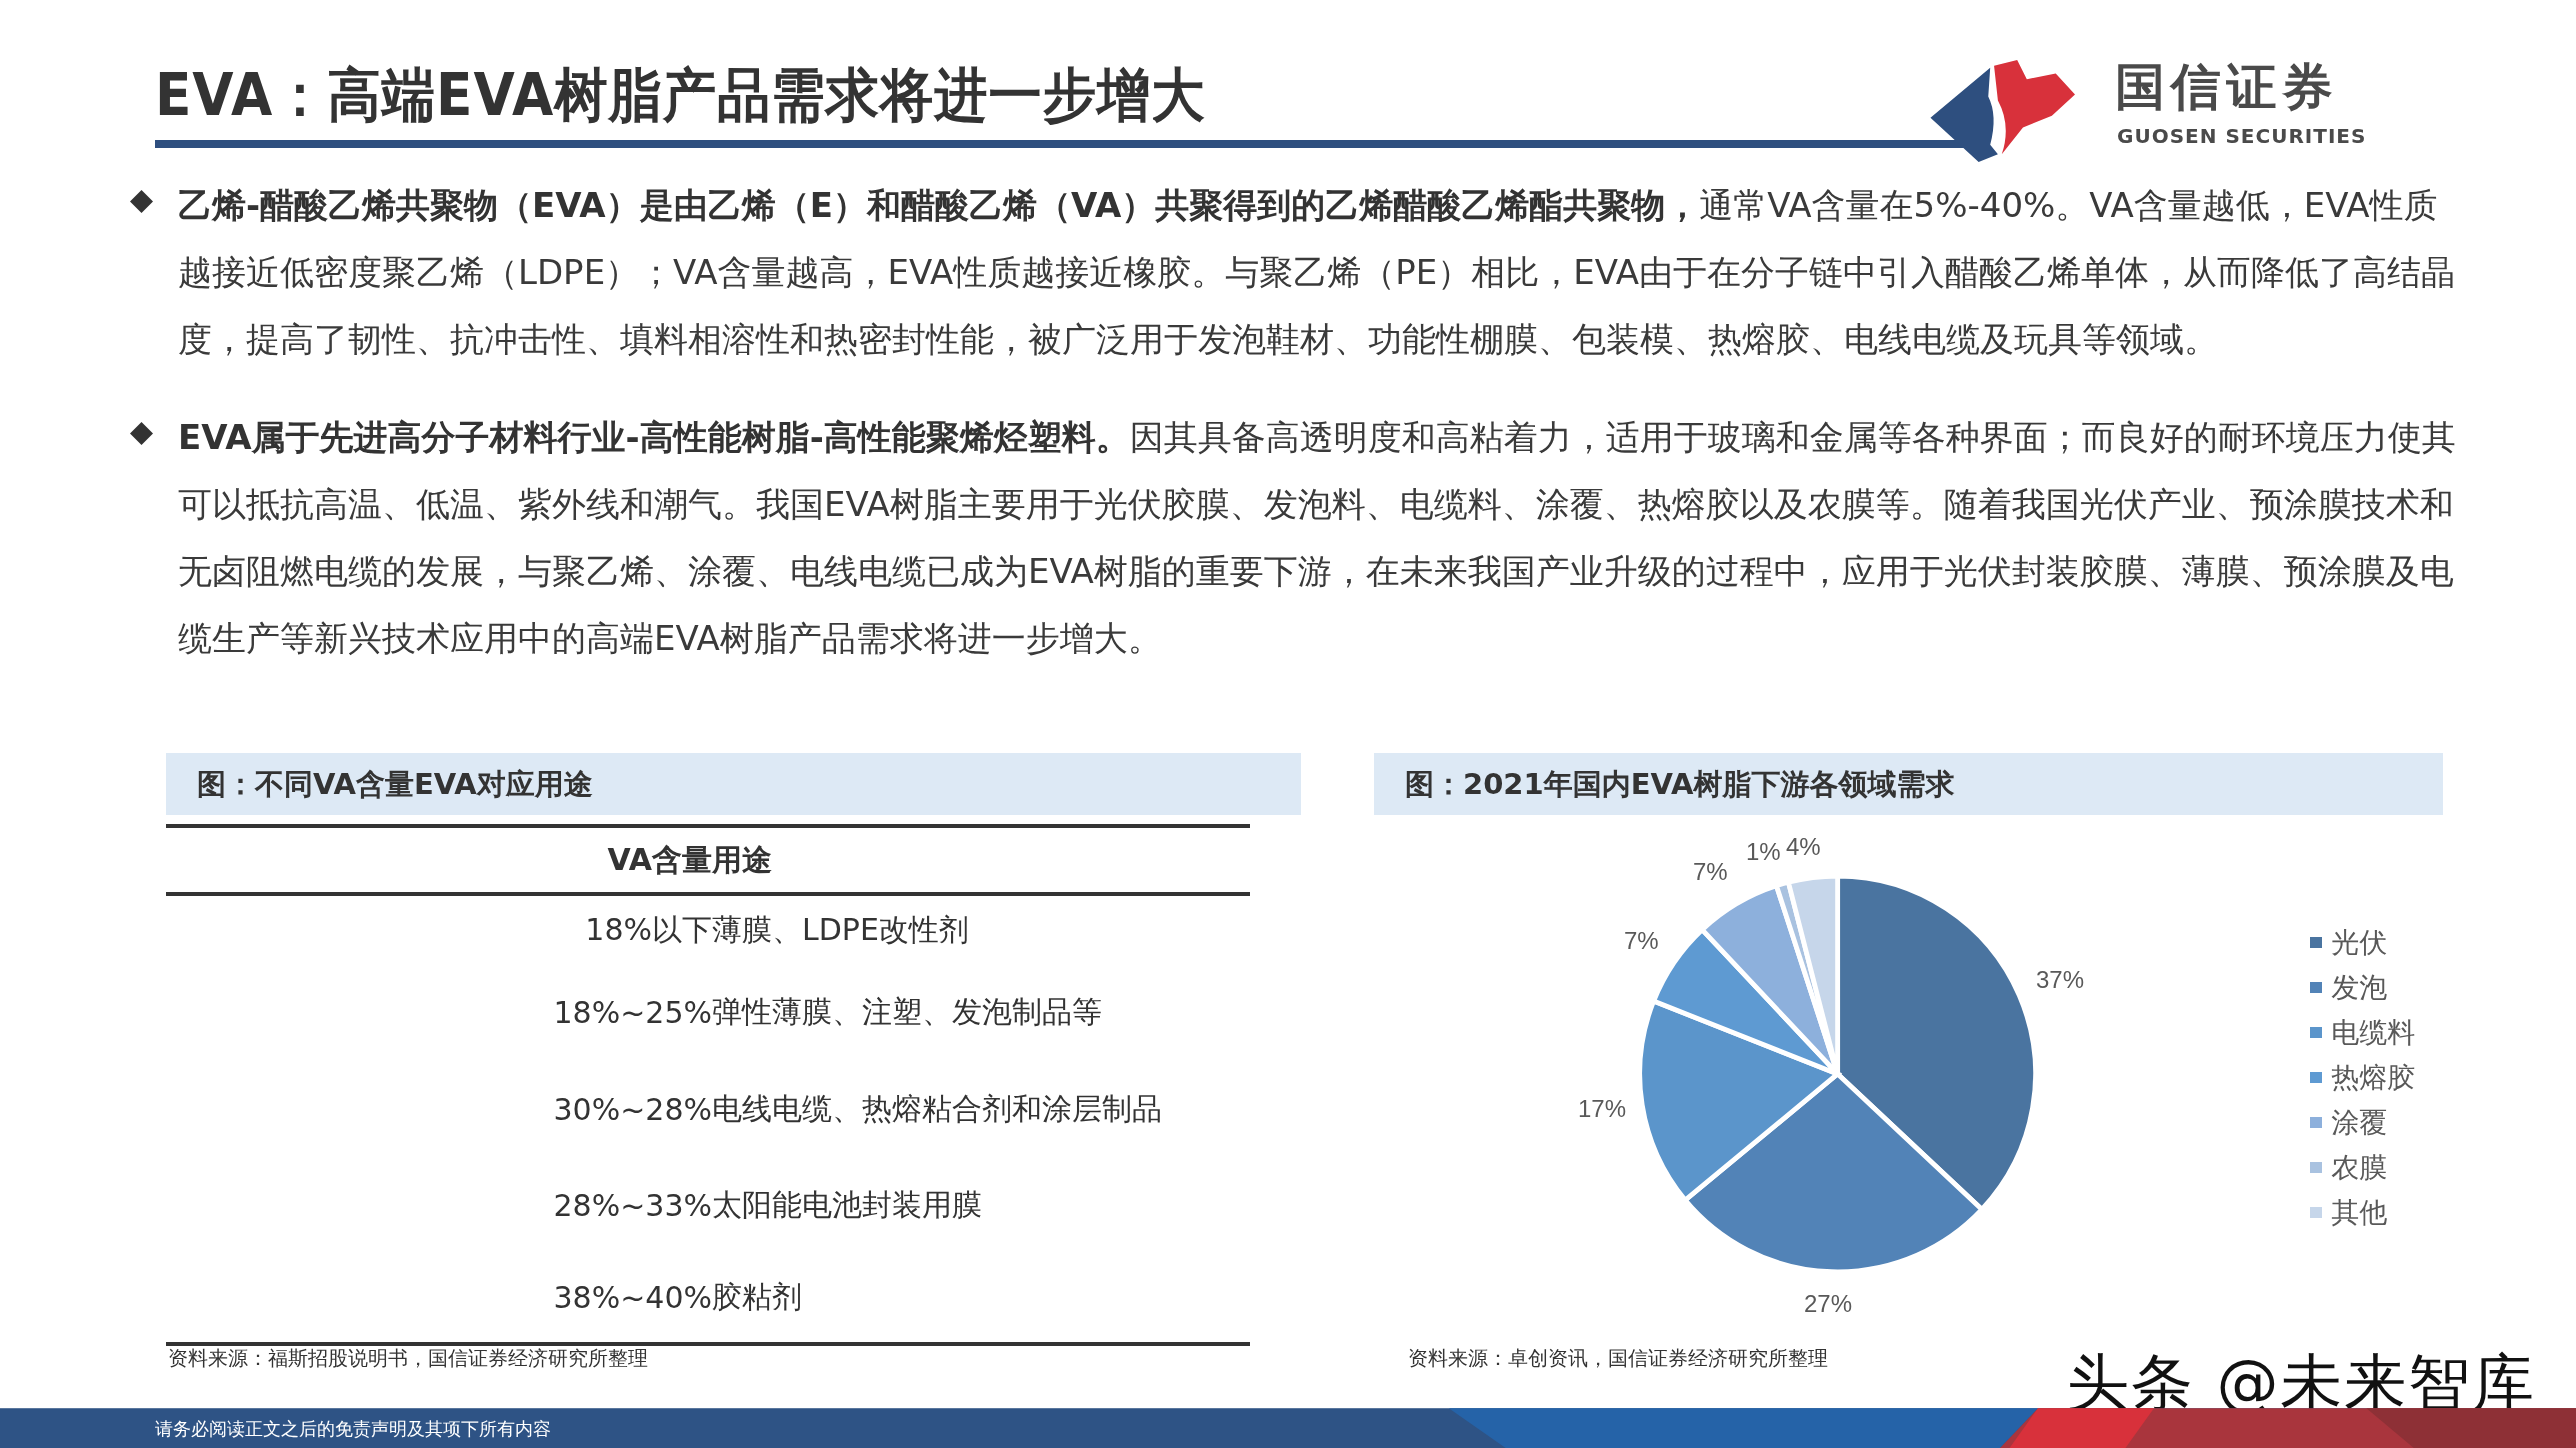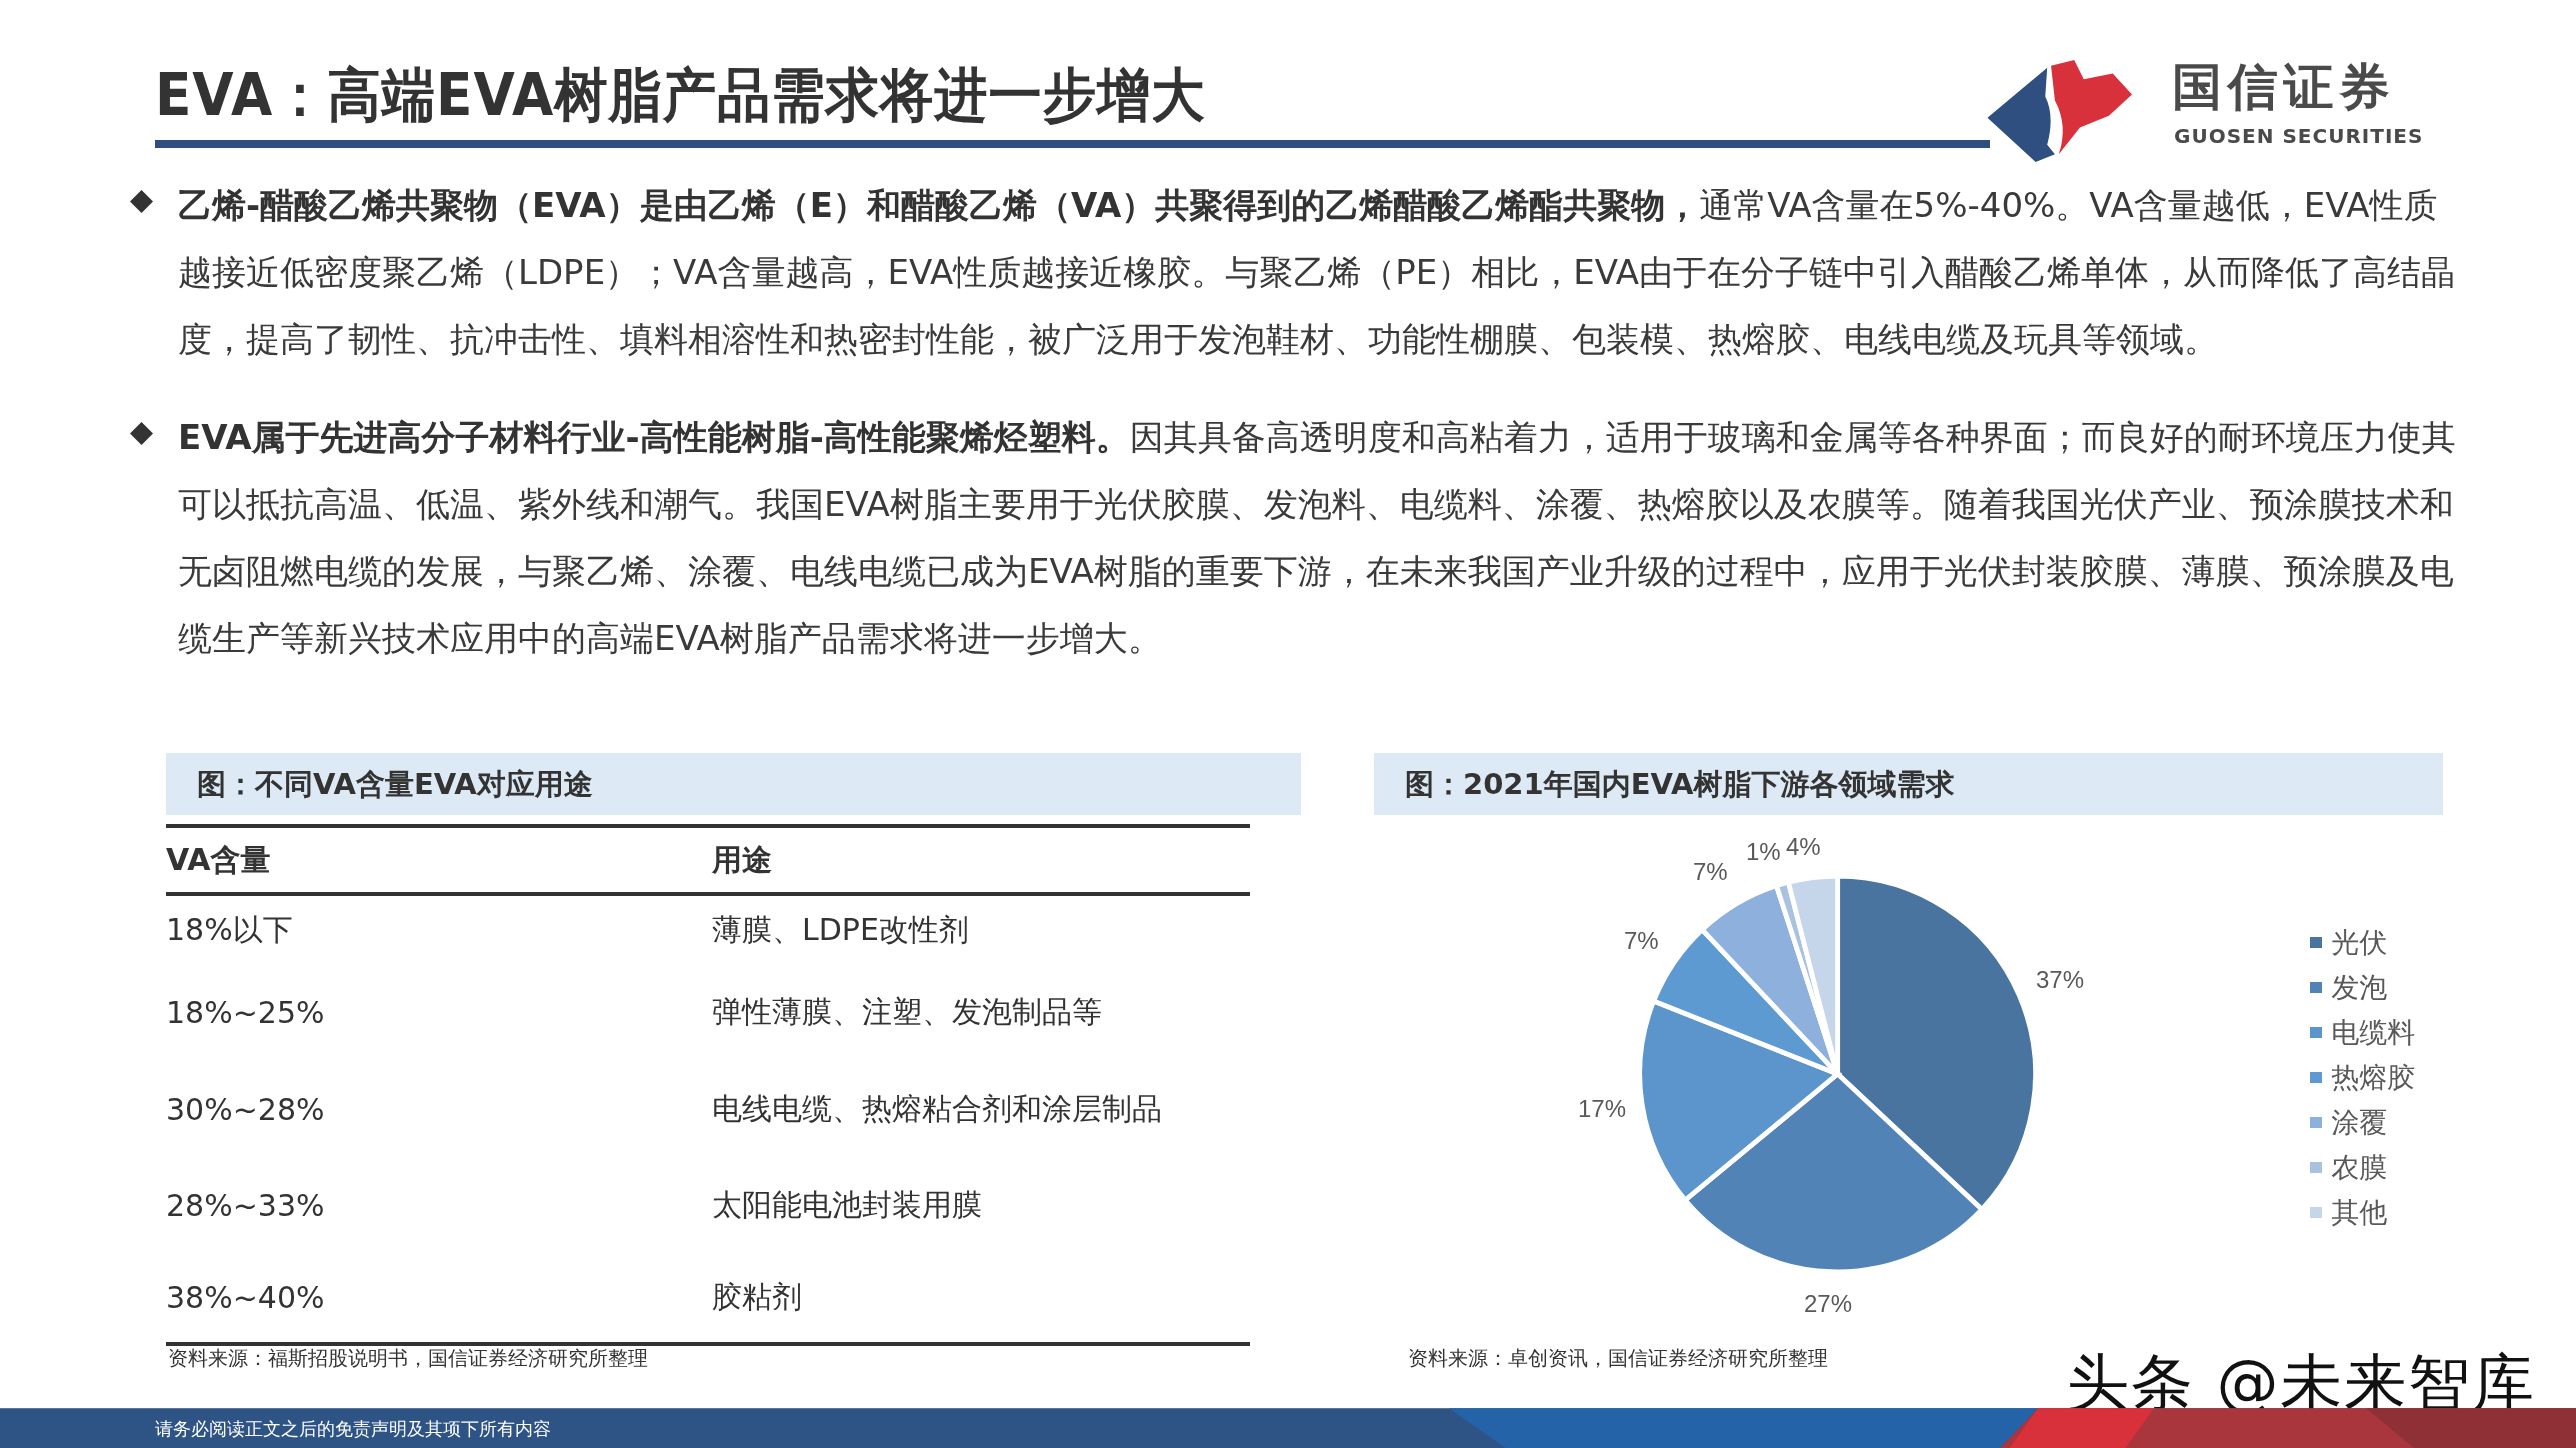--- a/index.html
+++ b/index.html
@@ -2,37 +2,37 @@
 <html><head>
 <meta charset="utf-8">
 <style>
   * { box-sizing: border-box; margin: 0; padding: 0; }
   html, body { width: 2576px; height: 1449px; background: #ffffff; overflow: hidden; }
   body { position: relative; font-family: "DejaVu Sans", "Liberation Sans", sans-serif; color: #3a3a3a; }
 
   .title { position: absolute; left: 155px; top: 66px; font-size: 58px; font-weight: bold; color: #333333; letter-spacing: 1px; line-height: 1; transform: scaleX(0.92); transform-origin: left top; }
   .title-rule { position: absolute; left: 155px; top: 140px; width: 1835px; height: 7.7px; background: #2e4f7f; }
 
-  .logo { position: absolute; left: 1987px; top: 58px; width: 502px; height: 106px; }
+  .logo { position: absolute; left: 1930px; top: 58px; width: 502px; height: 106px; }
   .logo svg { position: absolute; left: 0; top: 0; }
   .logo-cn { position: absolute; left: 185px; top: 3.9px; font-size: 50px; font-weight: bold; color: #4a4a4a; letter-spacing: 5.8px; line-height: 1; }
   .logo-en { position: absolute; left: 187px; top: 68px; font-size: 20px; font-weight: bold; color: #4a4a4a; letter-spacing: 1px; line-height: 1; }
 
   .bullets { position: absolute; left: 130px; top: 172px; width: 2337px; }
   .bullet { position: relative; padding-left: 48px; font-size: 34px; line-height: 67px; color: #3a3a3a; margin-bottom: 31px; }
   .bullet .diamond { position: absolute; left: 0; top: 18.4px; width: 23px; height: 23px; }
   .bullet .lead { font-weight: bold; color: #333; }
 
   .fig-header { position: absolute; height: 62px; background: #dde9f5; font-size: 29px; font-weight: bold; color: #333; line-height: 62px; padding-left: 31px; }
   .fig-left-header { left: 166px; top: 753px; width: 1135px; }
   .fig-right-header { left: 1374px; top: 753px; width: 1069px; }
 
   .vtable { position: absolute; left: 166px; top: 824px; width: 1084px; border-top: 4.8px solid #333; border-bottom: 4.8px solid #333; }
   .vtable .thead { display: flex; height: 68px; border-bottom: 4.8px solid #333; font-size: 30px; font-weight: bold; color: #333; align-items: center; }
-  .vtable .c1 { width: 546px; text-align: left; }
+  .vtable .c1 { width: 546px; text-align: right; }
   .vtable .c2 { flex: 1; text-align: left; }
   .vtable .trow { display: flex; align-items: center; font-size: 30px; color: #333; }
 
   .source { position: absolute; font-size: 20px; color: #333; }
   .source-left { left: 168px; top: 1345px; }
   .source-right { left: 1408px; top: 1345px; }
 
   .pie-wrap { position: absolute; left: 1545px; top: 821px; width: 676px; height: 502px; }
   .pie-label { position: absolute; font-size: 24px; color: #595959; font-family: "Liberation Sans", sans-serif; }
 

